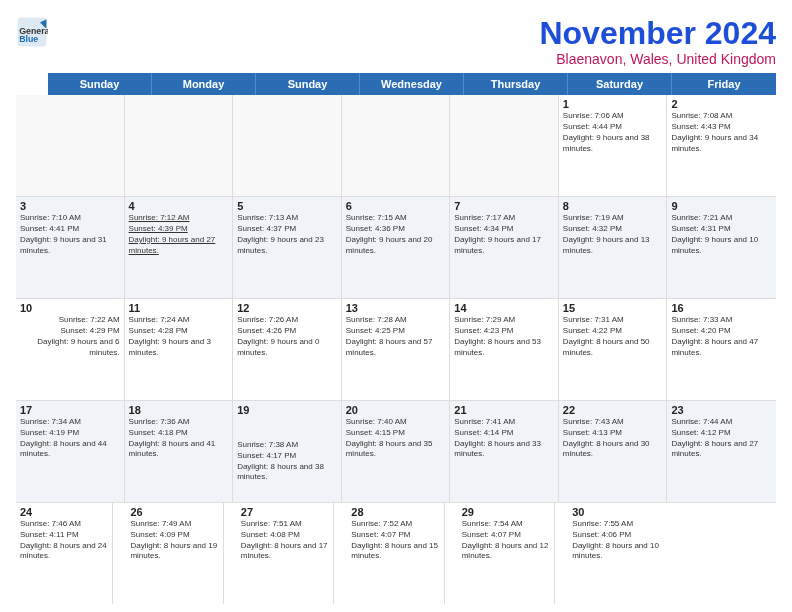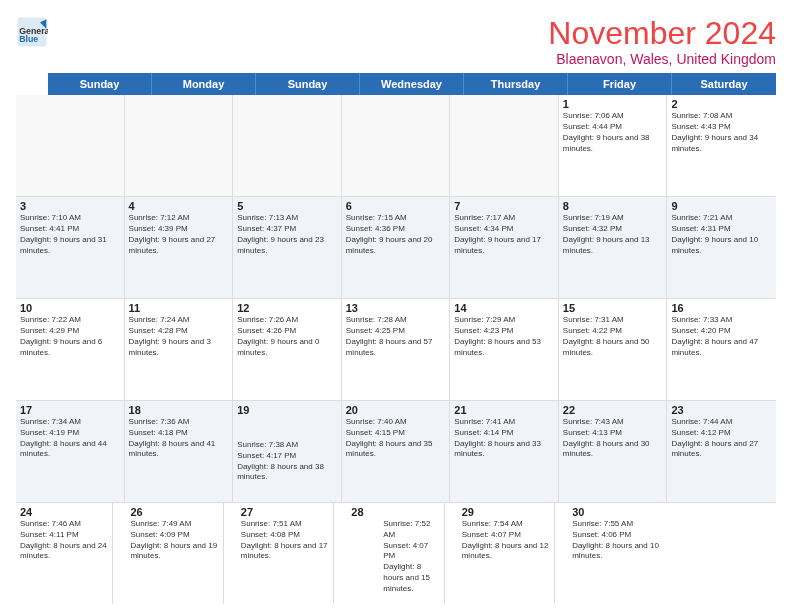--- a/index.html
+++ b/index.html
@@ -31,22 +31,22 @@
     .logo-icon {
       width: 32px;
       height: 32px;
       margin-right: 4px;
     }
     .title-block {
       text-align: right;
     }
     .month-title {
       font-size: 32px;
-      font-weight: normal;
-      color: #ef4444;
+      font-weight: bold;
+      color: #1d4ed8;
       line-height: 1.1;
     }
     .location {
       font-size: 14px;
       color: #be185d;
     }
     .calendar {
       flex: 1;
       display: flex;
       flex-direction: column;
@@ -121,22 +121,22 @@
     </div>
   </div>
 
   <div class="calendar">
     <div class="cal-header">
       <div class="cal-header-cell">Sunday</div>
       <div class="cal-header-cell">Monday</div>
       <div class="cal-header-cell">Sunday</div>
       <div class="cal-header-cell">Wednesday</div>
       <div class="cal-header-cell">Thursday</div>
+      <div class="cal-header-cell">Saturday</div>
       <div class="cal-header-cell">Friday</div>
-      <div class="cal-header-cell">Saturday</div>
     </div>
     <div class="cal-body" id="cal-body">
     <div class="cal-row">
           <div class="cal-cell empty"></div>
           <div class="cal-cell empty"></div>
           <div class="cal-cell empty"></div>
           <div class="cal-cell empty"></div>
           <div class="cal-cell empty"></div>
           <div class="cal-cell">
             <span class="day-num">1</span>
@@ -153,21 +153,21 @@
         </div>
         <div class="cal-row">
           <div class="cal-cell shaded">
             <span class="day-num">3</span>
             <div class="cell-text" style="white-space: pre-line;">Sunrise: 7:10 AM
 Sunset: 4:41 PM
 Daylight: 9 hours and 31 minutes.</div>
           </div>
           <div class="cal-cell shaded">
             <span class="day-num">4</span>
-            <div class="cell-text" style="white-space: pre-line;">Sunrise: 7:12 AM
+            <div class="cell-text" style="white-space: pre-line; text-decoration: underline;">Sunrise: 7:12 AM
 Sunset: 4:39 PM
 Daylight: 9 hours and 27 minutes.</div>
           </div>
           <div class="cal-cell shaded">
             <span class="day-num">5</span>
             <div class="cell-text" style="white-space: pre-line;">Sunrise: 7:13 AM
 Sunset: 4:37 PM
 Daylight: 9 hours and 23 minutes.</div>
           </div>
           <div class="cal-cell shaded">
@@ -191,21 +191,21 @@
           <div class="cal-cell shaded">
             <span class="day-num">9</span>
             <div class="cell-text" style="white-space: pre-line;">Sunrise: 7:21 AM
 Sunset: 4:31 PM
 Daylight: 9 hours and 10 minutes.</div>
           </div>
         </div>
         <div class="cal-row">
           <div class="cal-cell">
             <span class="day-num">10</span>
-            <div class="cell-text" style="white-space: pre-line;">Sunrise: 7:22 AM
+            <div class="cell-text" style="white-space: pre-line; text-align: right;">Sunrise: 7:22 AM
 Sunset: 4:29 PM
 Daylight: 9 hours and 6 minutes.</div>
           </div>
           <div class="cal-cell">
             <span class="day-num">11</span>
             <div class="cell-text" style="white-space: pre-line;">Sunrise: 7:24 AM
 Sunset: 4:28 PM
 Daylight: 9 hours and 3 minutes.</div>
           </div>
           <div class="cal-cell">
@@ -297,21 +297,21 @@
 Daylight: 8 hours and 19 minutes.</div>
           </div>
           <div class="cal-cell">
             <span class="day-num">27</span>
             <div class="cell-text" style="white-space: pre-line;">Sunrise: 7:51 AM
 Sunset: 4:08 PM
 Daylight: 8 hours and 17 minutes.</div>
           </div>
           <div class="cal-cell">
             <span class="day-num">28</span>
-            <div class="cell-text" style="white-space: pre-line; margin-left: 32px;">Sunrise: 7:52 AM
+            <div class="cell-text" style="white-space: pre-line;">Sunrise: 7:52 AM
 Sunset: 4:07 PM
 Daylight: 8 hours and 15 minutes.</div>
           </div>
           <div class="cal-cell">
             <span class="day-num">29</span>
             <div class="cell-text" style="white-space: pre-line;">Sunrise: 7:54 AM
 Sunset: 4:07 PM
 Daylight: 8 hours and 12 minutes.</div>
           </div>
           <div class="cal-cell">

